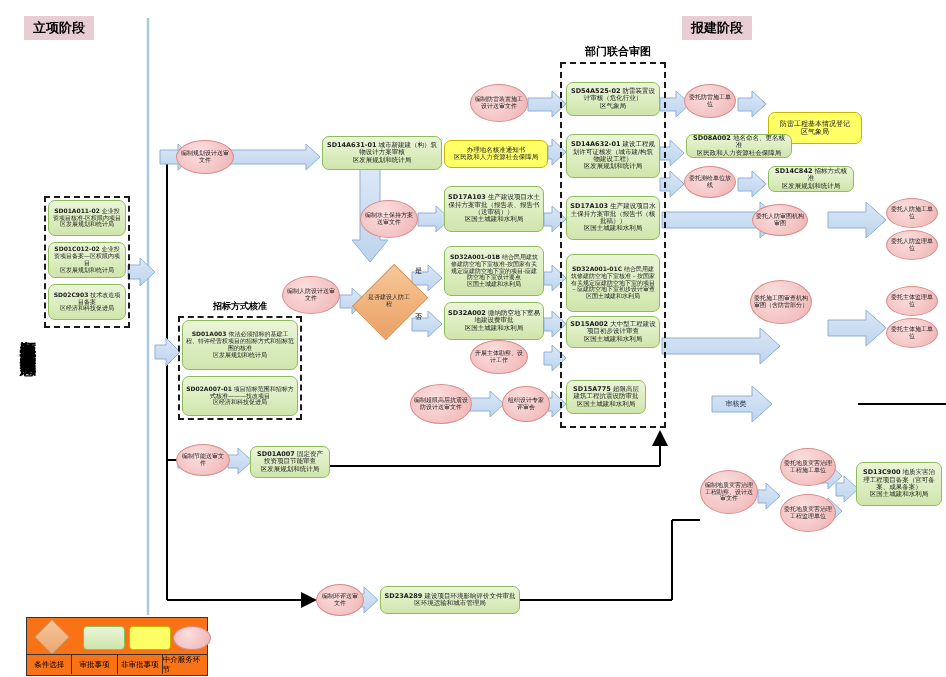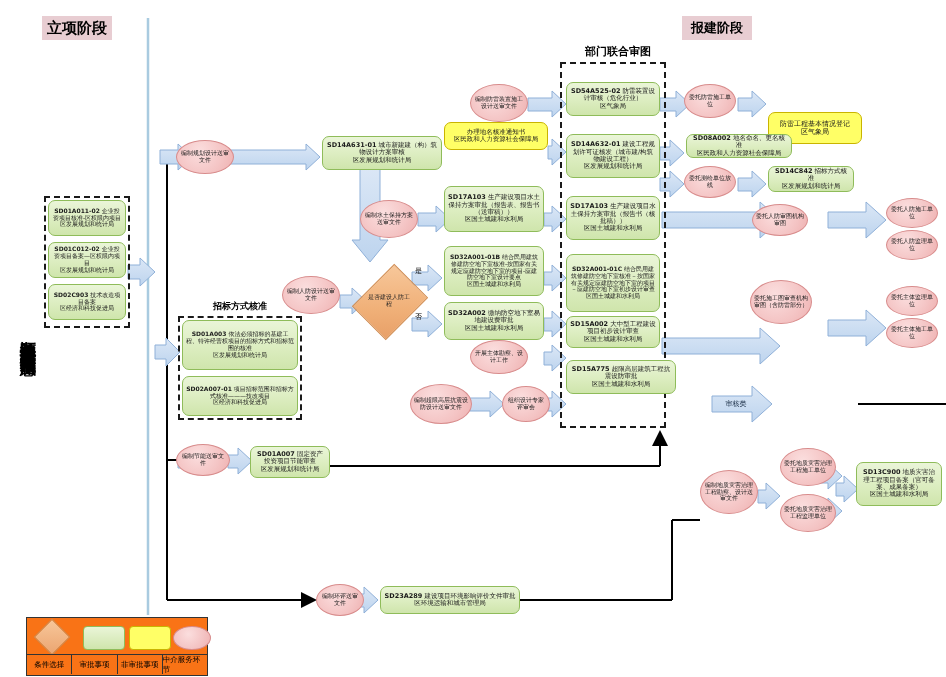--- a/index.html
+++ b/index.html
@@ -163,21 +163,21 @@
       <path d="M828 320 L866 320 L866 310 L886 328 L866 346 L866 336 L828 336 Z"></path>
     </g>
 
     <path d="M712 396 L752 396 L752 386 L772 404 L752 422 L752 412 L712 412 Z" fill="url(#ag)" stroke="#8fb0d8"></path>
 
     <path d="M758 490 L766 490 L766 483 L780 496 L766 509 L766 503 L758 503 Z" fill="url(#ag)" stroke="#8fb0d8"></path>
 
     <path d="M836 483 L844 483 L844 476 L858 489 L844 502 L844 496 L836 496 Z" fill="url(#ag)" stroke="#8fb0d8"></path>
   </svg>
 
-  <div class="pinkhdr" style="left:42px;top:16px;width:70px;height:24px;font-size:15px;position:absolute;">
+  <div class="pinkhdr" style="left:24px;top:16px;width:70px;height:24px;font-size:13px;position:absolute;">
     <span>立项阶段</span>
   </div>
   <div class="pinkhdr" style="left:682px;top:16px;width:70px;height:24px;font-size:13px;position:absolute;">
     <span>报建阶段</span>
   </div>
 
   <div class="vtitle">顺德区企业投资建设项目一门式审批流程示意图</div>
 
   <div class="dashgrp" style="left:44px;top:196px;width:86px;height:132px;"></div>
 
@@ -264,21 +264,21 @@
   <div class="node green txt" style="left:380px;top:586px;width:140px;height:28px;font-size:6.5px;">
     <div><span class="code">SD23A289</span>
       <span>建设项目环境影响评价文件审批</span><br>
       <span>区环境运输和城市管理局</span></div>
   </div>
 
   <div class="node ellipse txt" style="left:470px;top:84px;width:58px;height:38px;font-size:6px;">
     <span>编制防雷装置施工设计送审文件</span>
   </div>
 
-  <div class="node yellow txt" style="left:444px;top:122px;width:104px;height:28px;font-size:6.5px;border-radius:7px;">
+  <div class="node yellow txt" style="left:444px;top:140px;width:104px;height:28px;font-size:6.5px;border-radius:7px;">
     <div><span>办理地名核准通知书</span><br>
       <span>区民政和人力资源社会保障局</span></div>
   </div>
 
   <div class="node green txt" style="left:444px;top:186px;width:100px;height:46px;font-size:6.5px;">
     <div><span class="code">SD17A103</span>
       <span>生产建设项目水土保持方案审批（报告表、报告书（送审稿））</span><br>
       <span>区国土城建和水利局</span></div>
   </div>
 
@@ -314,21 +314,21 @@
   <div class="node green txt" style="left:566px;top:254px;width:94px;height:58px;font-size:6px;">
     <div><span class="code">SD32A001-01C</span>
       <span>结合民用建筑修建防空地下室核准－按国家有关规定应建防空地下室的项目－应建防空地下室初步设计审查</span><br>
       <span>区国土城建和水利局</span></div>
   </div>
   <div class="node green txt" style="left:566px;top:316px;width:94px;height:32px;font-size:6.5px;">
     <div><span class="code">SD15A002</span>
       <span>大中型工程建设项目初步设计审查</span><br>
       <span>区国土城建和水利局</span></div>
   </div>
-  <div class="node green txt" style="left:566px;top:360px;width:110px;height:34px;font-size:6.5px;">
+  <div class="node green txt" style="left:566px;top:380px;width:80px;height:34px;font-size:6.5px;">
     <div><span class="code">SD15A775</span>
       <span>超限高层建筑工程抗震设防审批</span><br>
       <span>区国土城建和水利局</span></div>
   </div>
 
   <div class="node ellipse txt" style="left:684px;top:84px;width:52px;height:34px;font-size:6px;">
     <span>委托防雷施工单位</span>
   </div>
   <div class="node yellow txt" style="left:768px;top:84px;width:94px;height:32px;font-size:7px;margin-top:28px;">
     <div><span>防雷工程基本情况登记</span><br>

